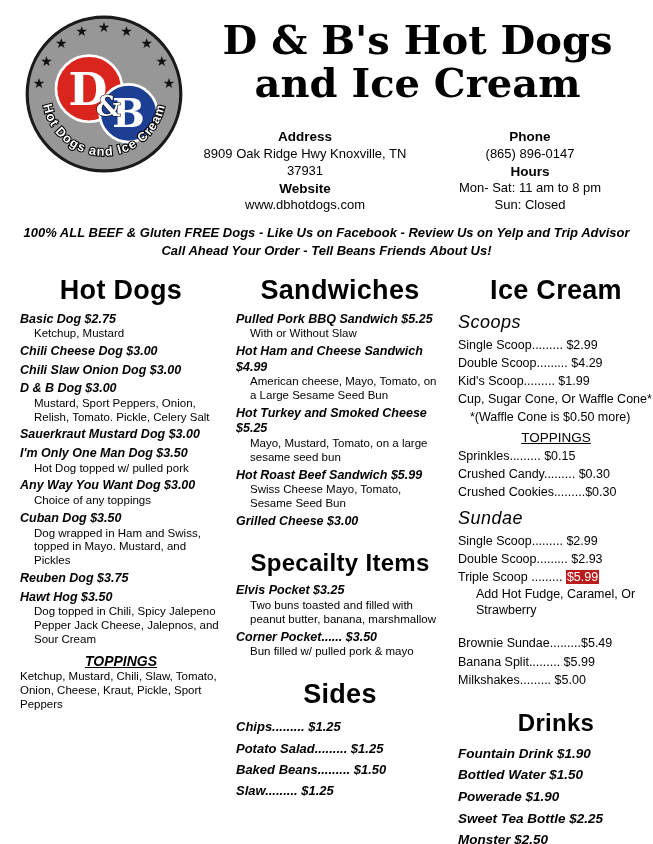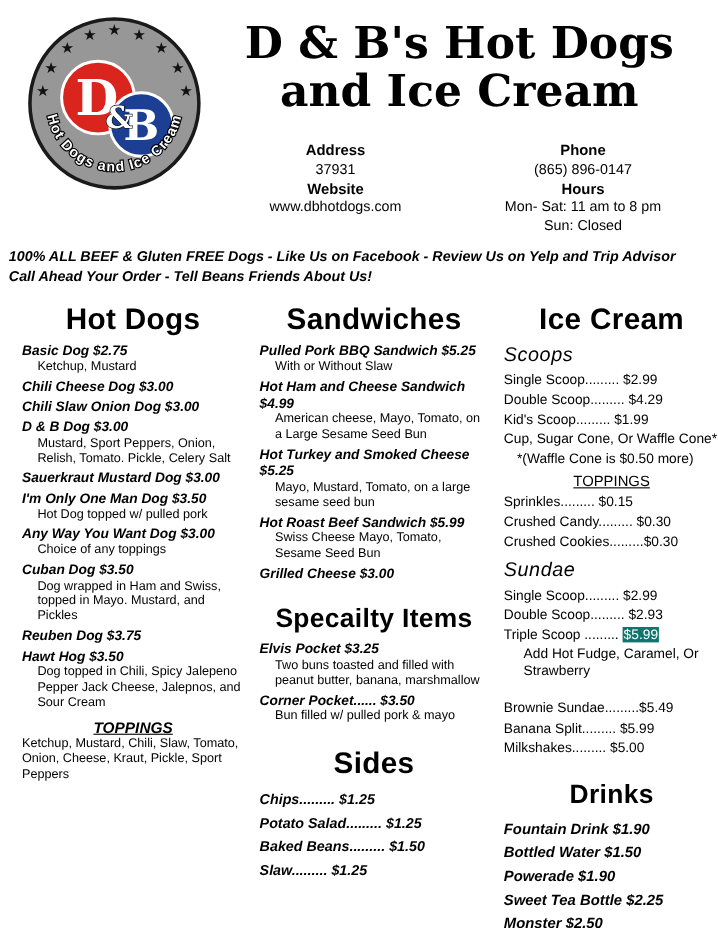--- a/index.html
+++ b/index.html
@@ -7,21 +7,21 @@
         font-family:"Liberation Sans", sans-serif;overflow:hidden;}
   
   .header{display:flex;padding:14px 10px 0 24px;}
   .logo-wrap{width:168px;flex:none;}
   .header-right{flex:1;text-align:center;padding-top:4px;}
   .title{font-family:"DejaVu Serif", serif;font-weight:bold;font-size:40px;line-height:1.08;}
   .info-row{display:flex;justify-content:center;margin-top:24px;}
   .info-col{width:225px;font-size:13px;line-height:1.3;}
   .info-label{font-weight:bold;font-size:13.5px;}
   
-  .tagline{text-align:left;font-weight:bold;font-style:italic;font-size:13px;
+  .tagline{text-align:center;font-weight:bold;font-style:italic;font-size:13px;
            margin:10px 8px 6px;line-height:1.4;}
   
   .menu{display:flex;padding:0 20px;gap:14px;}
   .col1{width:202px;flex:none;}
   .col2{width:208px;flex:none;}
   .col3{width:196px;flex:none;}
   .section-title{font-size:27px;font-weight:bold;text-align:center;margin:8px 0 6px;letter-spacing:.3px;}
   .section-title.small{font-size:24px;}
   .mt-lg{margin-top:20px;}
   .item-name{font-weight:bold;font-style:italic;font-size:12.5px;line-height:1.25;margin-top:3px;}
@@ -30,21 +30,21 @@
                   font-size:14px;margin-top:6px;}
   .toppings-text{font-size:11.5px;line-height:1.25;}
   
   .sub-title{font-weight:normal;font-style:italic;font-size:18px;margin:6px 0 3px;letter-spacing:.5px;}
   .ic-line{font-size:12.5px;line-height:1.45;}
   .ic-indent{padding-left:12px;}
   .ic-toppings-title{font-size:13.5px;text-align:center;margin:4px 0 2px;}
   .ic-toppings-title span{text-decoration:underline;}
   .sundae-note{font-size:12.5px;line-height:1.3;padding-left:18px;}
   .gap-top{margin-top:16px;}
-  .hl{background:#0f766e;color:#fff;padding:0 1px;}
+  .hl{background:#b91c1c;color:#fff;padding:0 1px;}
   
   .side{font-weight:bold;font-style:italic;font-size:13px;line-height:1.65;}
   .drink{font-weight:bold;font-style:italic;font-size:13.5px;line-height:1.6;}
 </style>
 </head>
 <body>
 
 <div class="page">
 
   <div class="header">
@@ -72,20 +72,21 @@
           <textPath href="#ringPath" startOffset="50%" text-anchor="middle">Hot Dogs and Ice Cream</textPath>
         </text>
       </svg>
     </div>
     <div class="header-right">
       <div class="title">D &amp; B's Hot Dogs</div>
       <div class="title">and Ice Cream</div>
       <div class="info-row">
         <div class="info-col">
           <div class="info-label">Address</div>
+          <div>8909 Oak Ridge Hwy Knoxville, TN</div>
           <div>37931</div>
           <div class="info-label">Website</div>
           <div>www.dbhotdogs.com</div>
         </div>
         <div class="info-col">
           <div class="info-label">Phone</div>
           <div>(865) 896-0147</div>
           <div class="info-label">Hours</div>
           <div>Mon- Sat: 11 am to 8 pm</div>
           <div>Sun: Closed</div>

